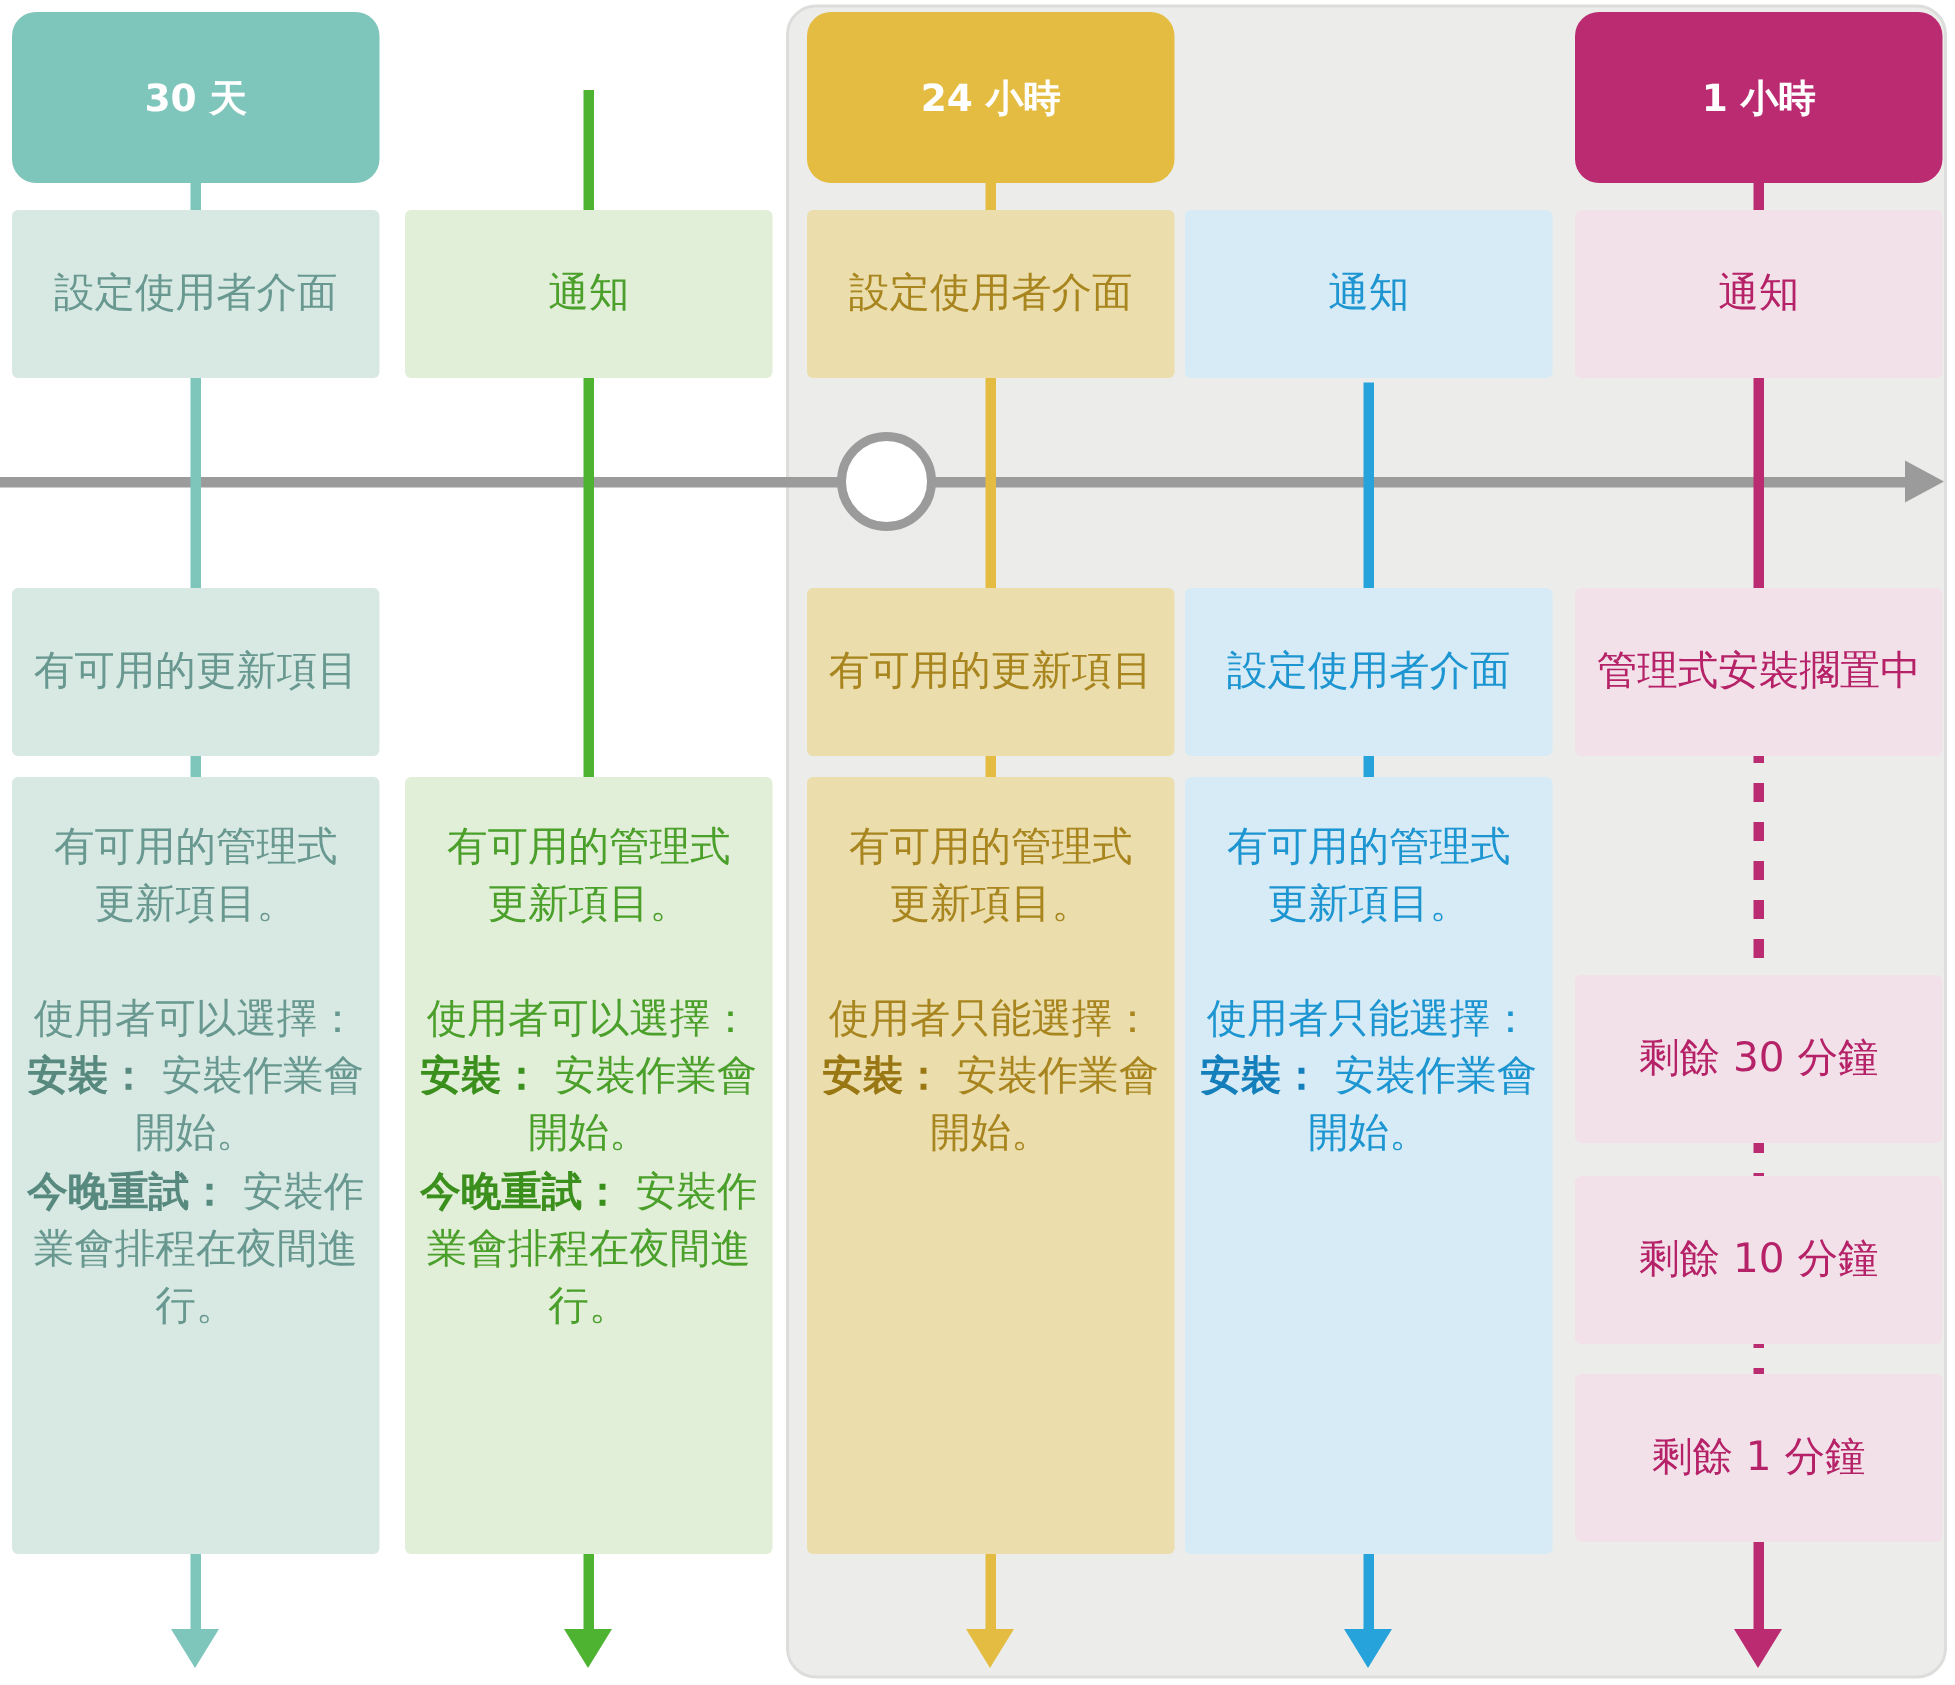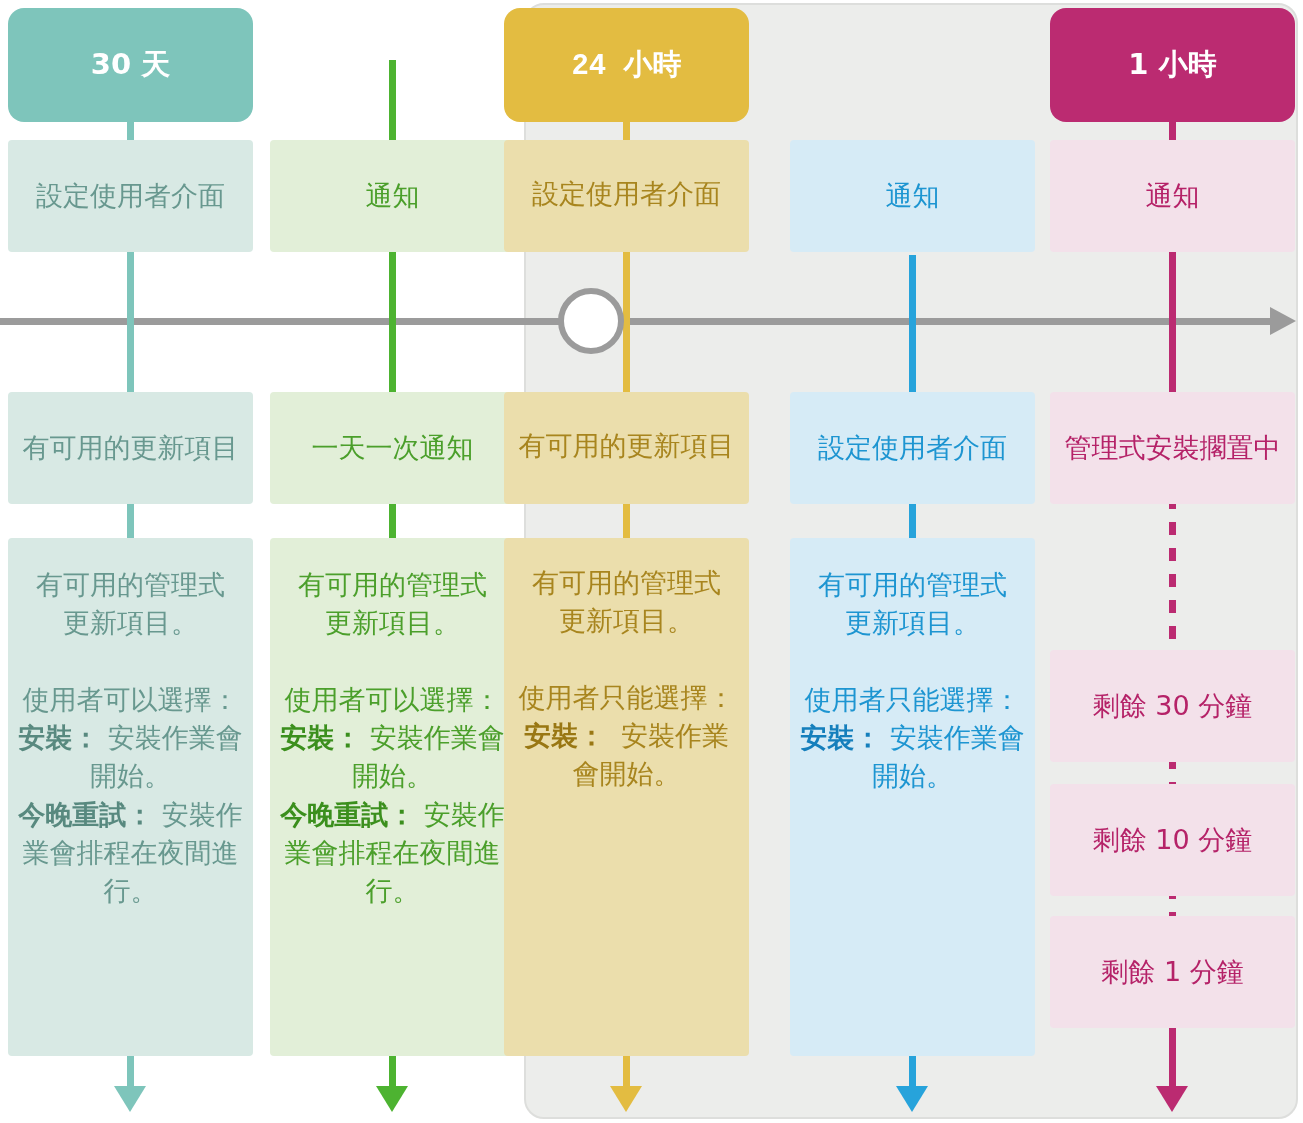--- a/index.html
+++ b/index.html
@@ -48,21 +48,21 @@
     position: absolute;
     left: 557px; top: 287px;
     width: 68px; height: 68px;
     z-index: 4;
   }
 
   
   .col { position: absolute; top: 0; width: 245px; height: 1123px; }
   .c0 { left: 8px;    --solid:#7EC5BB; --light:#D8E9E4; --ink:#68988F; --label:#58897F; }
   .c1 { left: 270px;  --solid:#4DB331; --light:#E2EFD8; --ink:#4B9F2B; --label:#3B8F1D; }
-  .c2 { left: 504px; font-family: Liberation Mono, monospace;  --solid:#E3BC41; --light:#EBDEAC; --ink:#A8851E; --label:#997713; }
+  .c2 { left: 538px;  --solid:#E3BC41; --light:#EBDEAC; --ink:#A8851E; --label:#997713; }
   .c3 { left: 790px;  --solid:#27A3DB; --light:#D6EBF6; --ink:#1D95D1; --label:#157FBC; }
   .c4 { left: 1050px; --solid:#BB2B71; --light:#F3E1EA; --ink:#B52268; --label:#A91C5F; }
 
   
   .vline {
     position: absolute;
     left: 119px; width: 7px;
     background: var(--solid);
     z-index: 2;
   }
@@ -85,21 +85,21 @@
 
   
   .hdr {
     position: absolute;
     left: 0; top: 8px;
     width: 245px; height: 114px;
     background: var(--solid);
     border-radius: 16px;
     display: flex; align-items: center; justify-content: center;
     color: #ffffff;
-    font-size: 29px; font-weight: 600;
+    font-size: 25px; font-weight: 600;
     z-index: 3;
   }
 
   
   .box {
     position: absolute;
     left: 0; width: 245px;
     background: var(--light);
     color: var(--ink);
     border-radius: 4px;
@@ -111,21 +111,20 @@
   }
   .row1 { top: 140px; height: 112px; }
   .row2 { top: 392px; height: 112px; }
 
   .tall {
     top: 518px; height: 518px;
     display: block;
     padding: 28px 8px 0 8px;
     font-size: 27px;
     line-height: 1.42;
-    margin-top: 20px;
   }
   .tall .intro { padding: 0 14px; }
   .tall .choices { margin-top: 38px; }
   .tall b { font-weight: bold; color: var(--label); }
 
   .min0 { top: 518px; height: 112px; }
   .min1 { top: 650px; height: 112px; }
   .min2 { top: 784px; height: 112px; }
   .min3 { top: 916px; height: 112px; }
 </style>
@@ -163,23 +162,20 @@
       <p class="choices"><span>使用者可以選擇：</span><br><b>安裝：</b><span> 安裝作業會開始。</span><br><b>今晚重試：</b><span> 安裝作業會排程在夜間進行。</span></p>
     </div>
   </div>
 
   <div class="col c1">
     <div class="vline vl-main"></div>
     <div class="down-arrow"></div>
     <div class="box row1">
       <span>通知</span>
     </div>
-    <div class="box row2">
-      <span>一天一次通知</span>
-    </div>
     <div class="box tall">
       <p class="intro">有可用的管理式更新項目。</p>
       <p class="choices"><span>使用者可以選擇：</span><br><b>安裝：</b><span> 安裝作業會開始。</span><br><b>今晚重試：</b><span> 安裝作業會排程在夜間進行。</span></p>
     </div>
   </div>
 
   <div class="col c2">
     <div class="vline vl-main"></div>
     <div class="down-arrow"></div>
     <div class="hdr">

